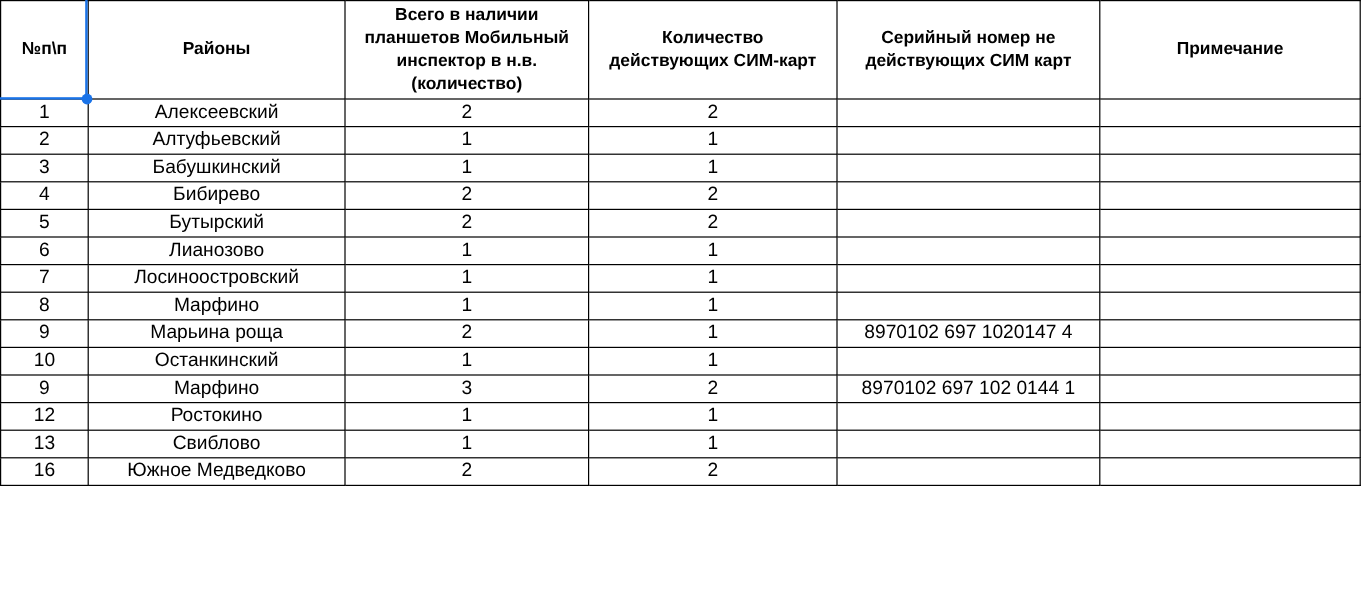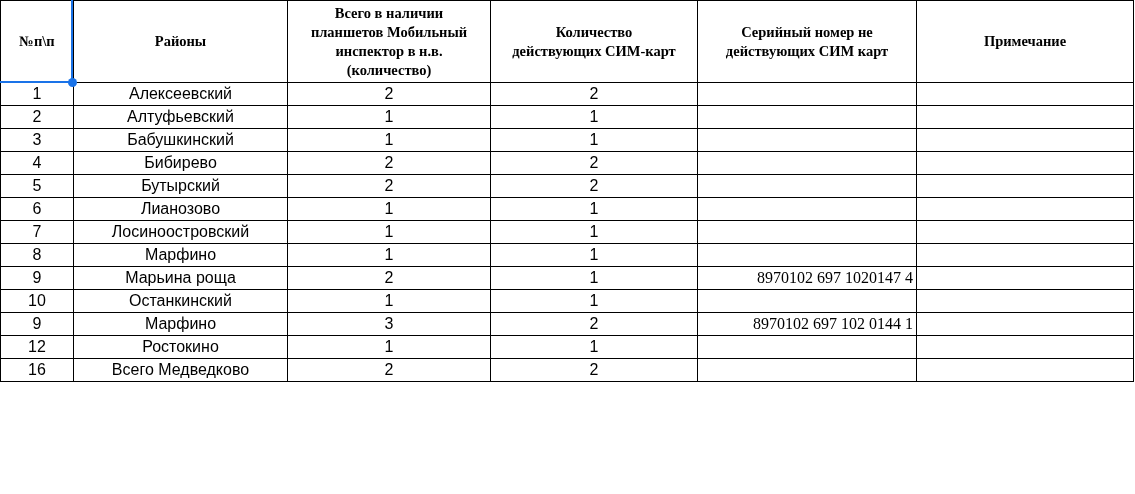--- a/index.html
+++ b/index.html
@@ -28,29 +28,28 @@
     background: #ffffff;
   }
   table.grid thead th {
     height: 82px;
     font-size: 14.5px;
     font-weight: bold;
     line-height: 19px;
     text-align: center;
     vertical-align: middle;
     white-space: pre-line;
-    font-family: Liberation Serif, serif;
   }
   table.grid tbody td {
     height: 23px;
     font-size: 16px;
     vertical-align: middle;
   }
   .c-center { text-align: center; }
-  .c-left   { text-align: right; font-family: Liberation Serif, serif; }
+  .c-left   { text-align: center; }
   td.hl { background: var(--highlight, #ffff00); }
 
   
   .sel-line { position: absolute; background: var(--accent, #1a73e8); pointer-events: none; }
   .sel-right  { left: 71px; top: 0;    width: 2px;  height: 83px; }
   .sel-bottom { left: 0;    top: 81px; width: 72px; height: 2px; }
   .fill-handle {
     position: absolute;
     left: 68px; top: 78px;
     width: 9px; height: 9px;
@@ -179,22 +178,30 @@
         </tr>
         <tr>
           <td class="c-center">12</td>
           <td class="c-center">Ростокино</td>
           <td class="c-center">1</td>
           <td class="c-center">1</td>
           <td class="c-left"></td>
           <td class="c-center"></td>
         </tr>
         <tr>
+          <td class="c-center">13</td>
+          <td class="c-center">Свиблово</td>
+          <td class="c-center">1</td>
+          <td class="c-center">1</td>
+          <td class="c-left"></td>
+          <td class="c-center"></td>
+        </tr>
+        <tr>
           <td class="c-center">16</td>
-          <td class="c-center">Всего Медведково</td>
+          <td class="c-center">Южное Медведково</td>
           <td class="c-center">2</td>
           <td class="c-center">2</td>
           <td class="c-left"></td>
           <td class="c-center"></td>
         </tr>
       </tbody>
   </table>
 
   <div>
     <div class="sel-line sel-right"></div>

